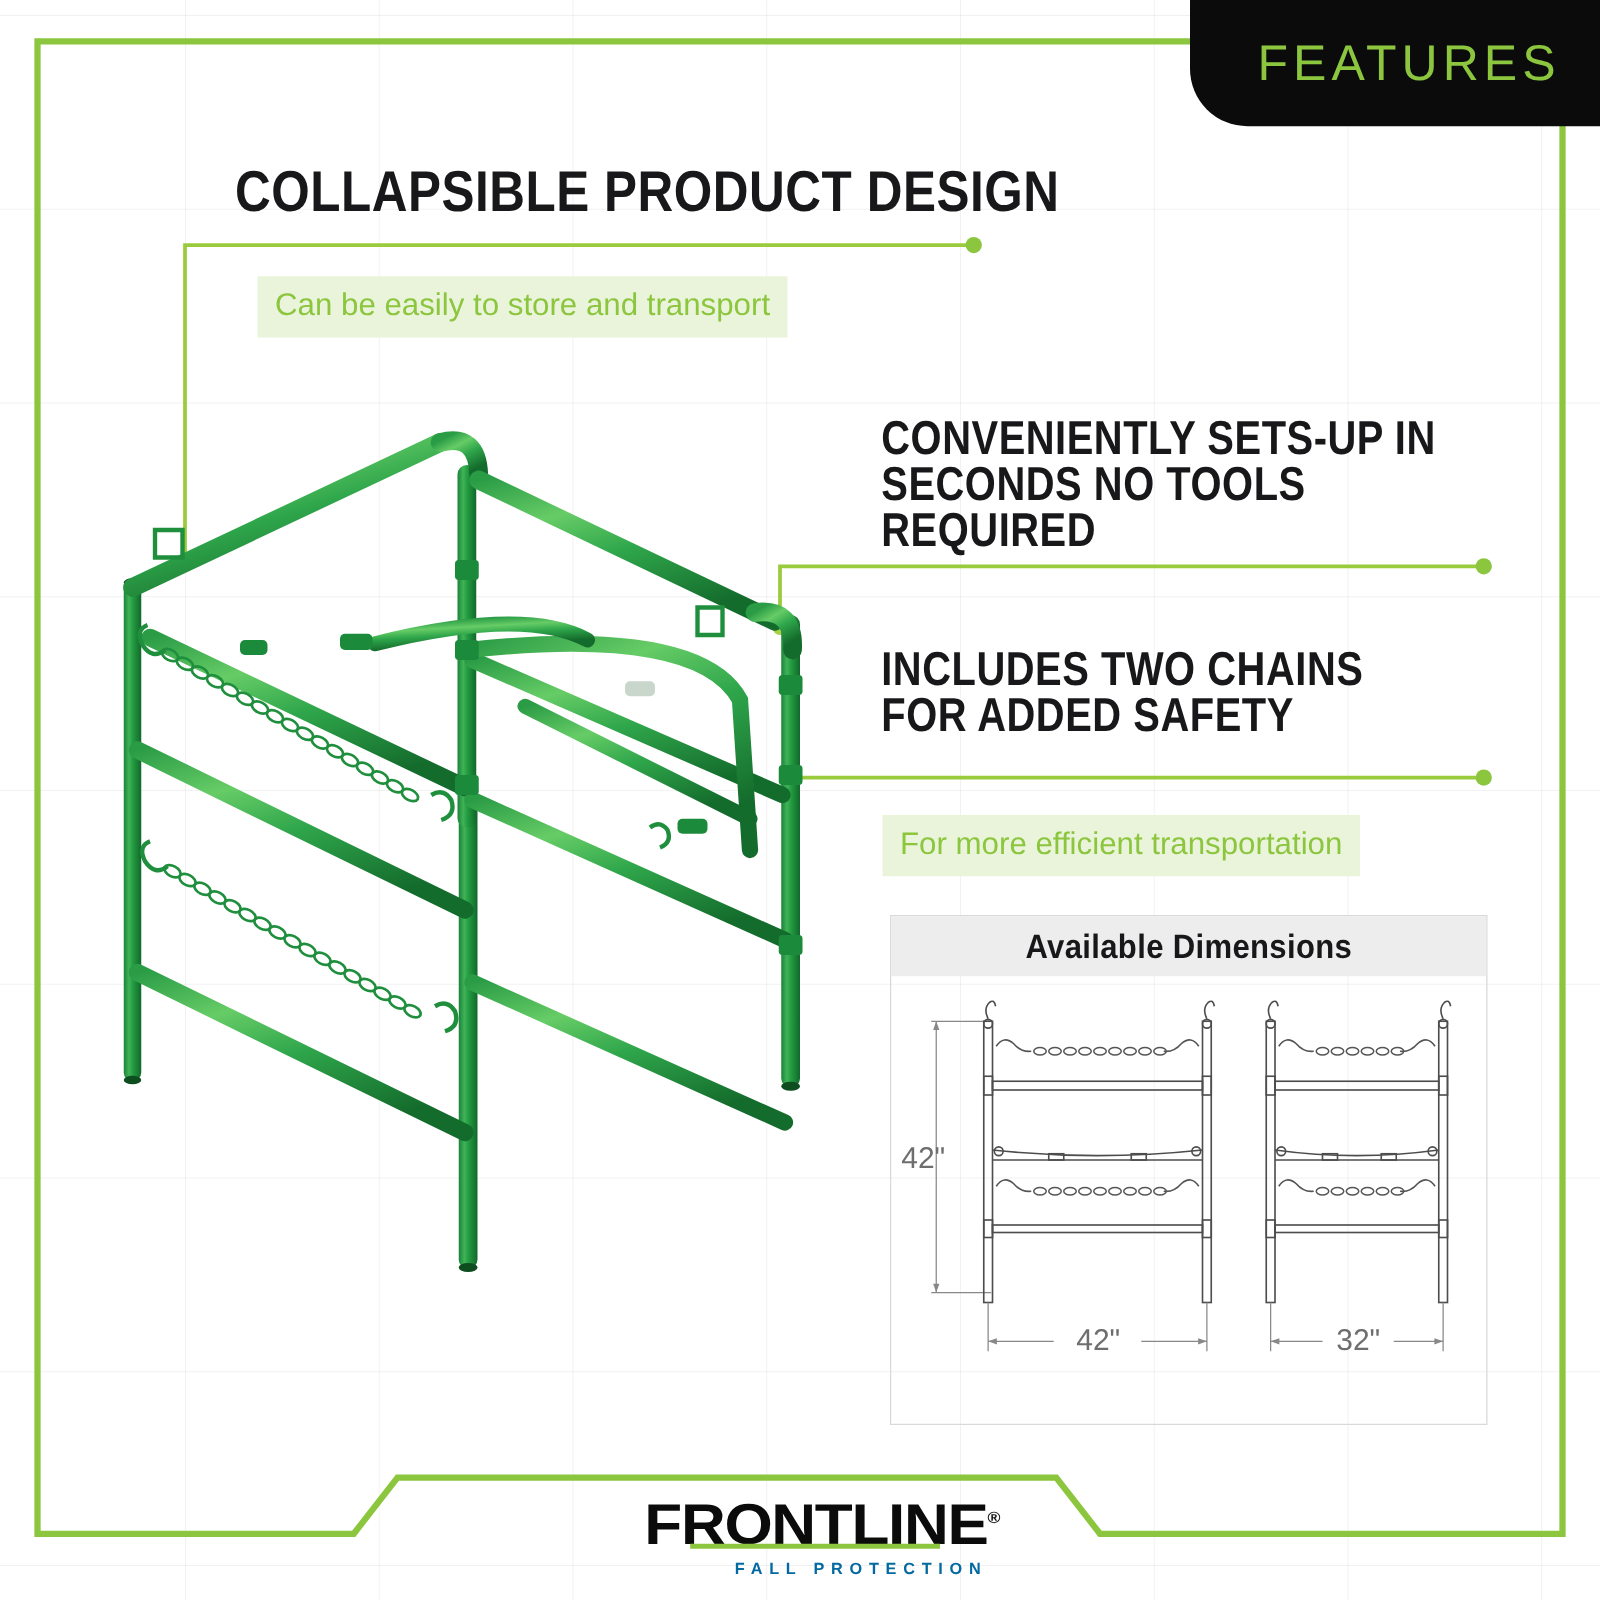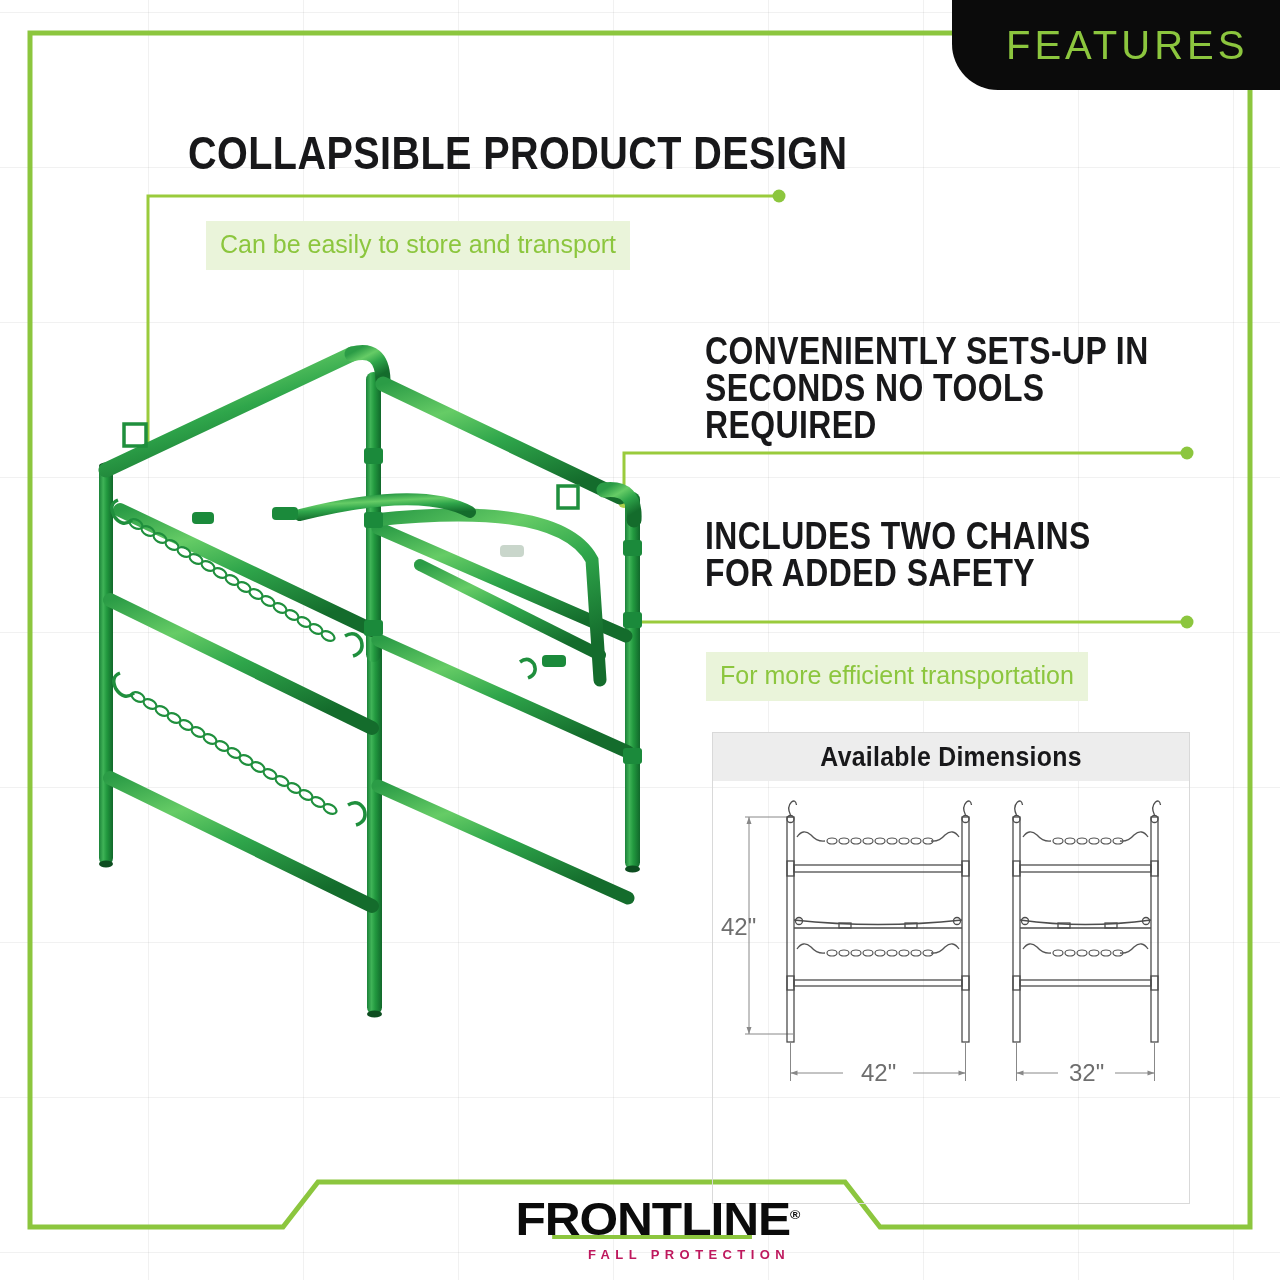--- a/index.html
+++ b/index.html
@@ -20,21 +20,21 @@
       linear-gradient(to bottom,rgba(0,0,0,0.055) 1px,transparent 1px);
     background-size:155px 155px;
     background-position:-7px 12px;
     pointer-events:none;
   }
 
   .svg-layer{position:absolute;left:0;top:0;width:1280px;height:1280px;pointer-events:none;}
 
   
   .features-tab{
-    position:absolute;top:0;left:952px;width:328px;height:90px;
+    position:absolute;top:0;left:952px;width:328px;height:101px;
     background:#0b0b0b;
     border-bottom-left-radius:46px;
     display:flex;align-items:center;justify-content:flex-start;
     padding-left:54px;box-sizing:border-box;
   }
   .features-tab span{
     color:#8CC63E;
     font-family:"Liberation Sans",sans-serif;
     font-size:40px;font-weight:400;letter-spacing:4px;
     line-height:1;
@@ -65,21 +65,21 @@
     line-height:1;
     padding:11px 14px 13px 14px;
     box-sizing:border-box;
     white-space:nowrap;
   }
   #s1{left:206px;top:221px;}
   #s2{left:706px;top:652px;}
 
   
   .dims-panel{
-    position:absolute;left:712px;top:732px;width:478px;height:472px;
+    position:absolute;left:712px;top:732px;width:478px;height:408px;
     box-sizing:border-box;
     border:1px solid #d9d9d9;
     background:transparent;
   }
   .dims-head{
     height:48px;width:100%;
     background:#ededed;
     display:flex;align-items:center;justify-content:center;
     box-sizing:border-box;
   }
@@ -103,21 +103,21 @@
     transform:scaleX(1.08);transform-origin:center;
   }
   .logo .reg{
     font-size:13px;vertical-align:super;letter-spacing:0;
   }
   .logo .bar{
     position:absolute;left:13%;bottom:3px;width:70%;height:4px;background:#8CC63E;
   }
   .logo .tag{
     font-family:"Liberation Sans",sans-serif;
-    font-size:13px;font-weight:bold;color:#be185d;
+    font-size:13px;font-weight:bold;color:#0369a1;
     letter-spacing:5.4px;margin-top:5px;
   }
 </style>
 </head>
 <body>
 
 <div id="stage">
 
   <div class="grid"></div>
 

